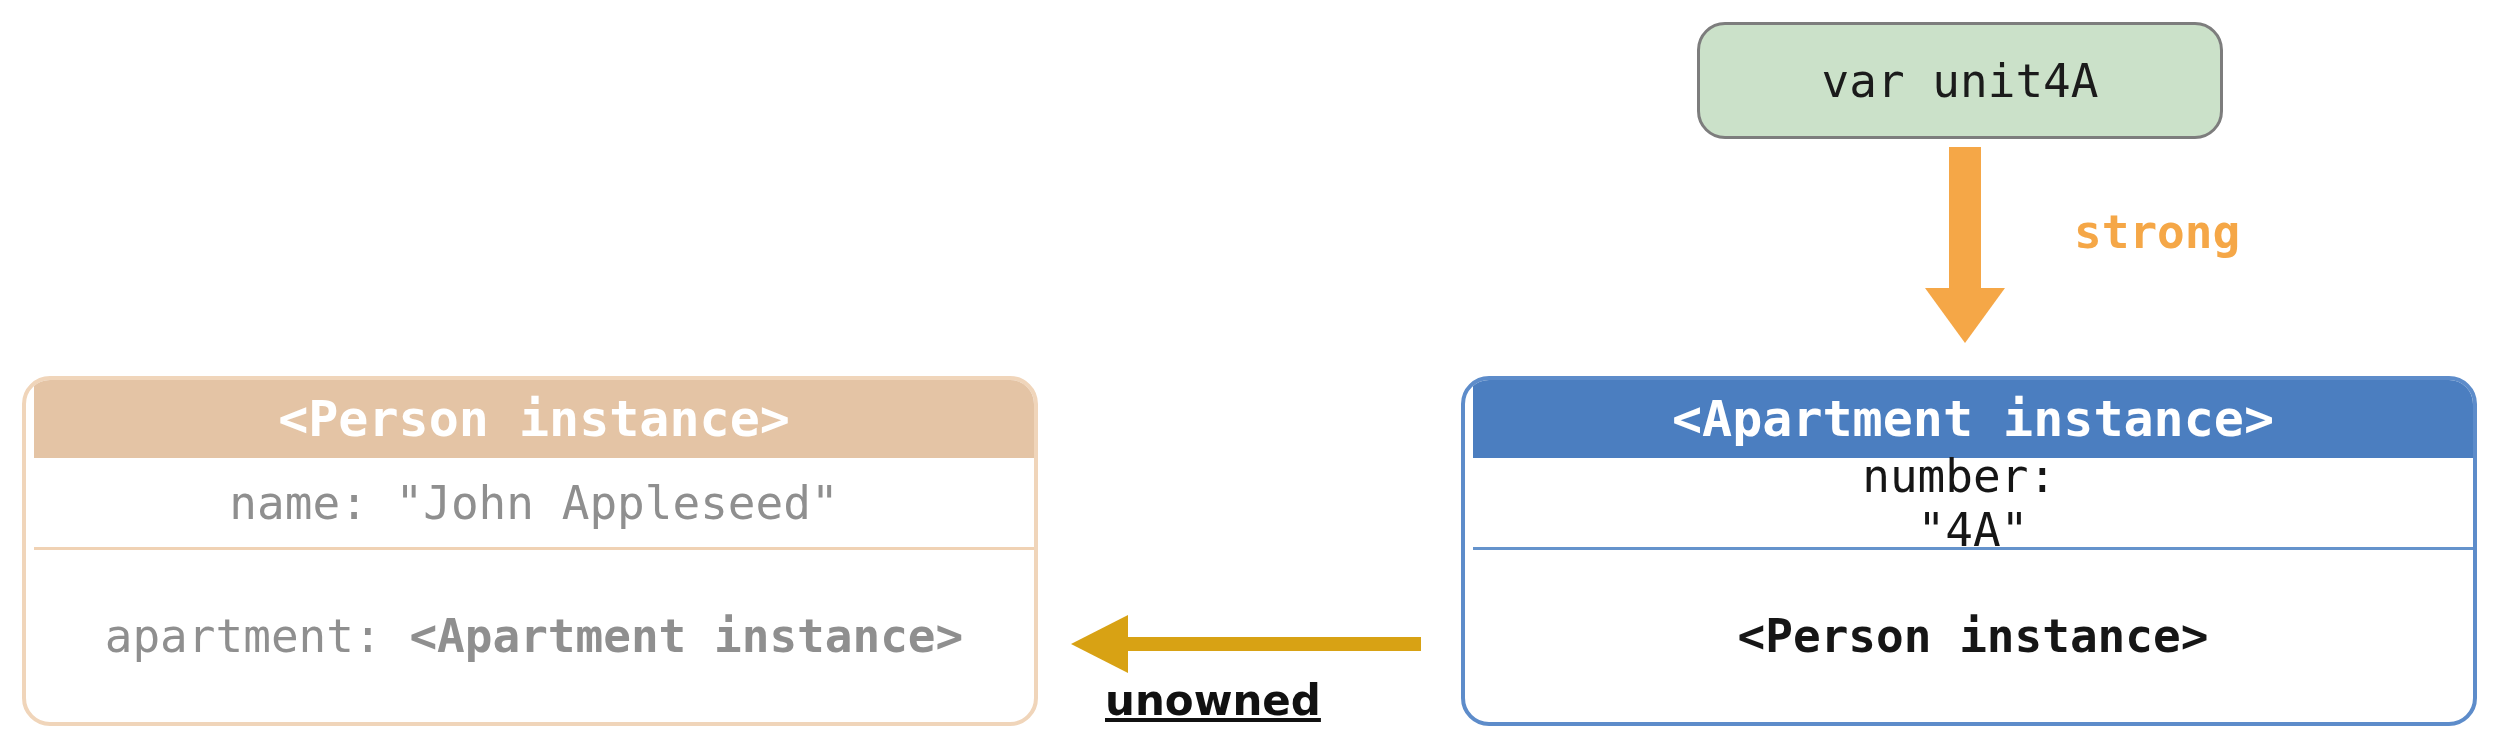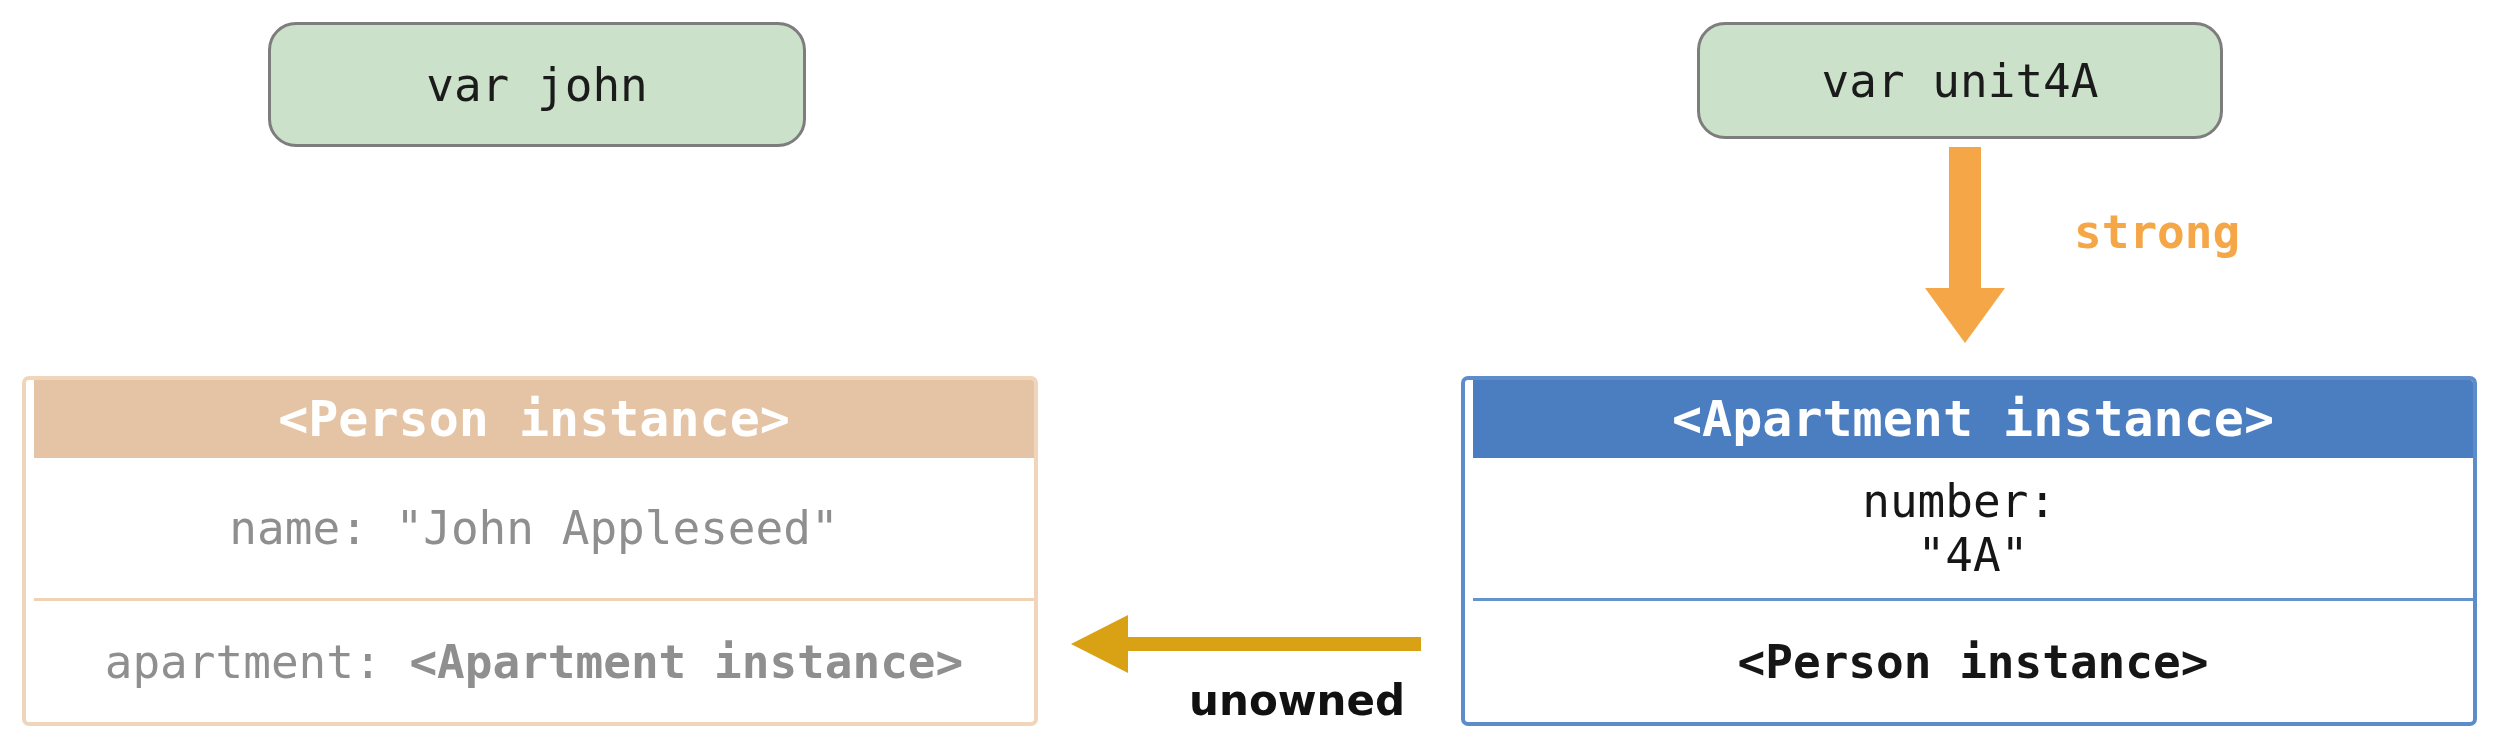--- a/index.html
+++ b/index.html
@@ -28,21 +28,21 @@
   .var-node.john   { left: 268px;  top: 22px; width: 538px; height: 125px; }
   .var-node.unit4a { left: 1697px; top: 22px; width: 526px; height: 117px; }
 
   
   .instance-box {
     position: absolute;
     top: 376px;
     width: 1016px;
     height: 350px;
     background: #ffffff;
-    border-radius: 7px;
+    border-radius: 28px;
     border: 4px solid;
     box-sizing: border-box;
     overflow: hidden;
     display: flex;
     flex-direction: column;
     padding-left: 8px;
   }
   .instance-box.person    { left: 22px;   border-color: var(--person-border, #f0d5ba); }
   .instance-box.apartment { left: 1461px; border-color: var(--apartment-border, #5d8cca); }
 
@@ -59,21 +59,21 @@
   .person .instance-header    { background: var(--person-header-bg, #e4c4a5); }
   .apartment .instance-header { background: var(--apartment-header-bg, #4b7ec0); }
 
   .instance-row {
     display: flex;
     align-items: center;
     justify-content: center;
     font-size: 46px;
     white-space: pre;
   }
-  .row-1 { height: 140px; flex: 0 0 auto; }
+  .row-1 { height: 89px; flex: 0 0 auto; }
   .row-2 { flex: 1 1 auto; }
   .person .instance-row    { color: var(--person-text, #8f8f8f); }
   .apartment .instance-row { color: var(--apartment-text, #161616); flex-direction: column; }
   .field-value-bold { font-weight: bold; }
 
   .row-divider { height: 0; border-top: 3px solid; }
   .person .row-divider    { border-color: var(--person-divider, #f0d2b4); }
   .apartment .row-divider { border-color: var(--apartment-divider, #6593cc); }
 
   
@@ -113,35 +113,33 @@
     left: 1071px; top: 615px;
     width: 0; height: 0;
     border-top: 29px solid transparent;
     border-bottom: 29px solid transparent;
     border-right: 57px solid var(--unowned-color, #d8a214);
   }
   .unowned-label {
     position: absolute;
     left: 1105px; top: 676px;
     width: 300px;
-    text-align: right;
+    text-align: left;
     font-family: "DejaVu Sans", "Liberation Sans", sans-serif;
     font-size: 42px;
     font-weight: bold;
     color: var(--unowned-label-text, #111111);
+    text-decoration: underline;
   }
 </style>
 </head>
 <body>
 
 <div class="canvas">
 
-  <div class="var-node john">
-    <span>var john</span>
-  </div>
   <div class="var-node unit4a">
     <span>var unit4A</span>
   </div>
 
   <div class="strong-shaft"></div>
   <div class="strong-head"></div>
   <div class="strong-label">strong</div>
 
   <div class="instance-box person">
     <div class="instance-header">&lt;Person instance&gt;</div>

